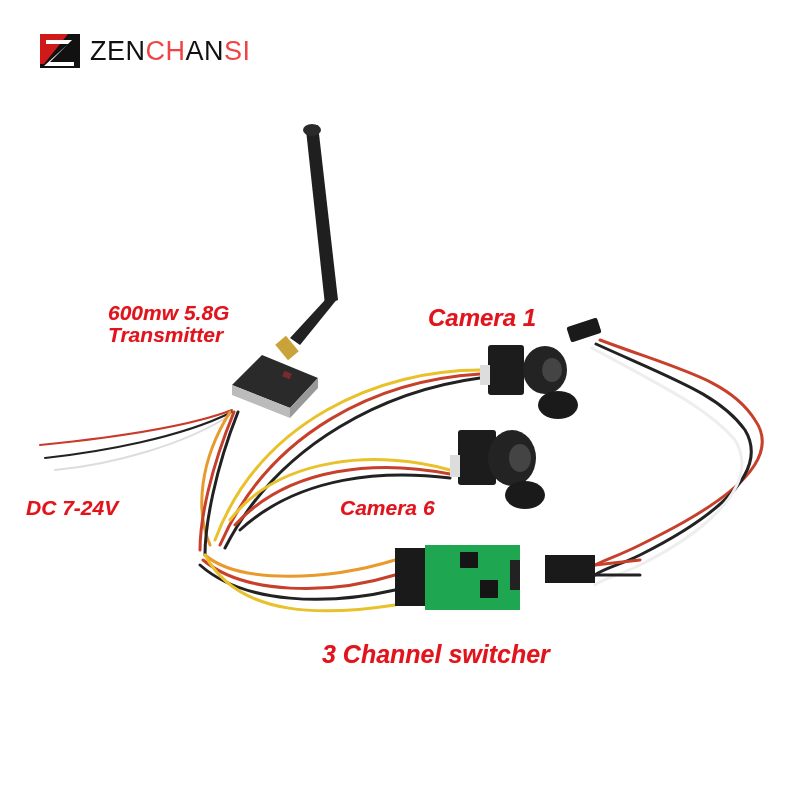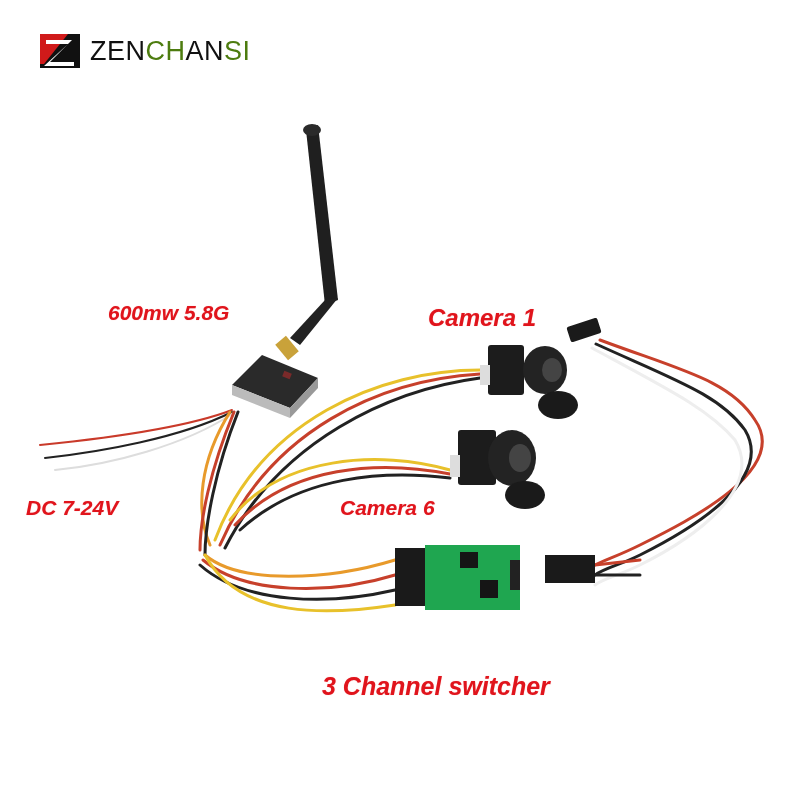--- a/index.html
+++ b/index.html
@@ -1,20 +1,20 @@
 <!DOCTYPE html>
 <html><head>
 <meta charset="utf-8">
 <style>
   html,body{margin:0;padding:0;background:#fff;}
   #root{position:relative;width:800px;height:800px;overflow:hidden;background:#fff;font-family:"Liberation Sans",sans-serif;}
   .lbl{position:absolute;color:#e0141c;font-weight:bold;font-style:italic;font-family:"Liberation Sans",sans-serif;white-space:nowrap;line-height:1.05;text-shadow:0 0 1px #f7b0b0;}
   .brand{position:absolute;left:40px;top:34px;display:flex;align-items:center;}
   .brand-text{font-family:"Liberation Sans",sans-serif;font-size:27px;font-weight:normal;letter-spacing:0.5px;margin-left:10px;color:#111;}
-  .brand-text .r{color:#4d7c0f;}
+  .brand-text .r{color:#ef4444;}
   svg.scene{position:absolute;left:0;top:0;}
 </style>
 </head>
 <body>
 
 <div id="root">
 
   <svg class="scene" width="800" height="800" viewBox="0 0 800 800">
 
     <g fill="none" stroke-linecap="round">
@@ -95,18 +95,19 @@
     <svg width="40" height="34" viewBox="0 0 40 34">
       <rect x="0" y="0" width="40" height="34" fill="#111"></rect>
       <polygon points="0,0 28,0 4,30 0,30" fill="#d01a1a"></polygon>
       <polygon points="6,6 32,6 10,28 34,28 34,32 4,32 28,10 6,10" fill="#fff"></polygon>
     </svg>
     <div class="brand-text"><span>ZEN</span><span class="r">CH</span><span>AN</span><span class="r">SI</span></div>
   </div>
 
   <div class="lbl" style="left:108px;top:288px;font-size:21px;margin-top:14px;">
     <div>600mw 5.8G</div>
+    <div>Transmitter</div>
   </div>
   <div class="lbl" style="left:428px;top:305px;font-size:24px;">Camera 1</div>
   <div class="lbl" style="left:26px;top:497px;font-size:21px;">DC 7-24V</div>
   <div class="lbl" style="left:340px;top:497px;font-size:21px;">Camera 6</div>
-  <div class="lbl" style="left:322px;top:641px;font-size:25px;margin-top:32px;">3 Channel switcher</div>
+  <div class="lbl" style="left:322px;top:641px;font-size:25px;">3 Channel switcher</div>
 </div>
 
 </body></html>

